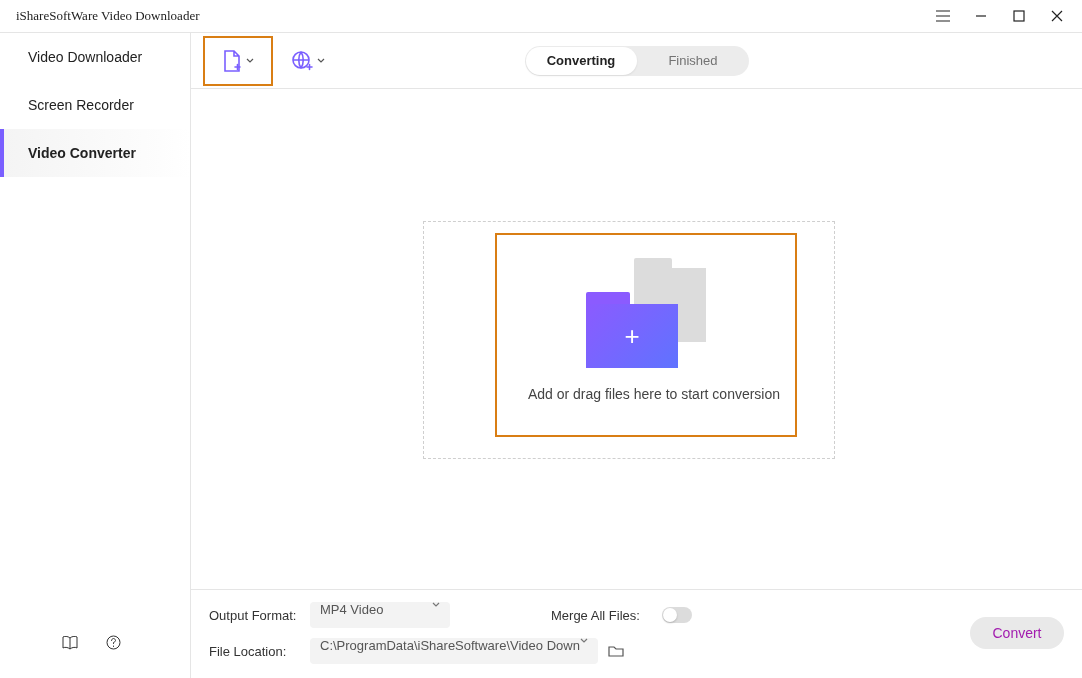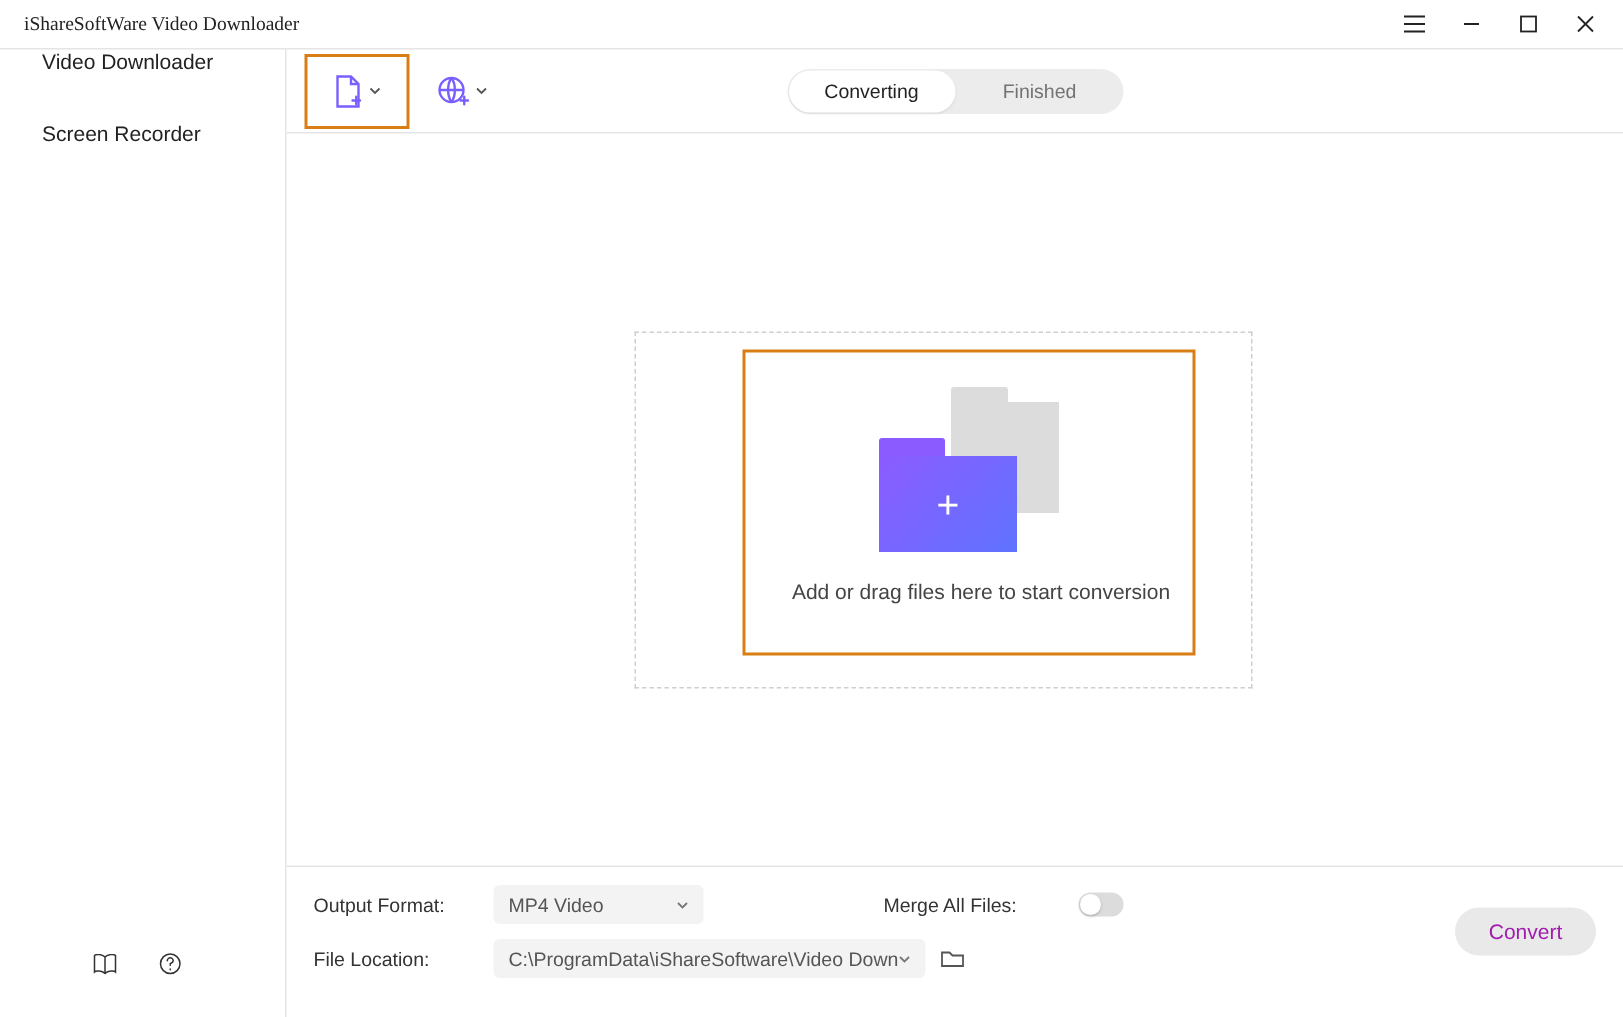--- a/index.html
+++ b/index.html
@@ -9,51 +9,51 @@
   .titlebar-title { flex: 1; font-family: Liberation Serif, serif; }
   .titlebar-controls { display: flex; gap: 20px; align-items: center; }
   .titlebar-controls span { display:inline-flex; align-items:center; justify-content:center; width:18px; height:18px; cursor:pointer; }
   
   .divider { height: 1px; background: #e5e5e5; margin: 0; }
   
   .app-body { display: flex; height: calc(100% - 33px); }
   
   .sidebar { width: 190px; display: flex; flex-direction: column; }
   .sidebar-items { flex: 1; }
-  .sidebar-item { height: 48px; display:flex; padding-left: 28px; font-size: 14px; color: #222; cursor:pointer; }
+  .sidebar-item { height: 48px; display:flex; align-items:center; padding-left: 28px; font-size: 14px; color: #222; cursor:pointer; }
   .sidebar-item.active { font-weight: 600; background: linear-gradient(90deg, #f4f4f4 0%, #fdfdfd 85%, #fff 100%); position: relative; }
   .sidebar-item.active::before { content:""; position:absolute; left:0; top:0; bottom:0; width:4px; background:#7a5fff; }
   .sidebar-footer { display:flex; gap:28px; padding: 0 0 28px 62px; align-items:center; }
   .sidebar-footer span { color:#333; cursor:pointer; }
   
   .main { flex:1; border-left:1px solid #e5e5e5; display:flex; flex-direction:column; position:relative; }
   
   .toolbar { height: 56px; border-bottom:1px solid #e5e5e5; display:flex; align-items:center; padding: 0 12px; position:relative; }
   .tool-btn { height: 50px; width:70px; display:flex; align-items:center; justify-content:center; gap:4px; cursor:pointer; color:#7a5fff; }
   .tool-btn.highlighted { border:2px solid #d97e14; border-radius:0; margin: 2px 0; }
   .tool-btn .chev { color:#555; font-size:10px; }
   
   .tabs-pill { position:absolute; left:50%; transform:translateX(-50%); background:#ececec; border-radius: 999px; display:flex; height:30px; width:224px; }
   .tab { flex:1; display:flex; align-items:center; justify-content:center; font-size:13px; color:#737373; cursor:pointer; }
-  .tab.active { background:#fff; border-radius:999px; font-weight:400; color:#222; margin:1px; box-shadow:0 1px 2px rgba(0,0,0,0.08); }
+  .tab.active { background:#fff; border-radius:999px; font-weight:700; color:#222; margin:1px; box-shadow:0 1px 2px rgba(0,0,0,0.08); }
   
   .canvas { flex:1; position:relative; }
   .dropzone-outer { position:absolute; left:232px; top:132px; width:412px; height:238px; border:1px dashed #cfcfcf; }
   .dropzone-inner { position:absolute; left:304px; top:144px; width:302px; height:204px; border:2px solid #d97e14; display:flex; flex-direction:column; align-items:center; justify-content:center; cursor:pointer; }
   .folder-stack { position:relative; width:120px; height:100px; margin-bottom:18px; }
   .folder-back { position:absolute; right:0; top:0; width:72px; height:74px; background:#dcdcdc; }
   .folder-back::before { content:""; position:absolute; top:-10px; left:0; width:38px; height:10px; background:#dcdcdc; border-radius:2px 2px 0 0; }
   .folder-front { position:absolute; left:0; bottom:0; width:92px; height:64px; background:linear-gradient(135deg,#8b5bff 0%, #5f73ff 100%); display:flex; align-items:center; justify-content:center; border-radius:0; }
   .folder-front::before { content:""; position:absolute; top:-12px; left:0; width:44px; height:12px; background:#8b5bff; border-radius:2px 2px 0 0; }
   .plus { color:#fff; font-size:26px; font-weight:300; }
   .drop-text { font-size:14px; color:#444;margin-left:16px; }
   
-  .footer-bar { border-top:1px solid #e5e5e5; padding:12px 18px 26px 18px; display:grid; grid-template-columns: 100px 240px 110px 60px 1fr auto; grid-template-rows: auto auto; gap:10px 20px; align-items:center; font-size:13px; color:#333; }
+  .footer-bar { border-top:1px solid #e5e5e5; padding:12px 18px 14px 18px; display:grid; grid-template-columns: 100px 240px 110px 60px 1fr auto; grid-template-rows: auto auto; gap:10px 1px; align-items:center; font-size:13px; color:#333; }
   .footer-label { font-size:13px; color:#333; }
-  .select-box { height:26px; background:#f3f3f3; border:0; border-radius:4px; display:flex; align-items:center; padding:0 10px; font-size:13px; color:#555; cursor:pointer; justify-content:space-between; }
+  .select-box { height:26px; background:#f3f3f3; border:0; border-radius:4px; display:flex; padding:0 10px; font-size:13px; color:#555; cursor:pointer; justify-content:space-between; }
   .chev-small { font-size:10px; color:#777; }
   .toggle { width:30px; height:16px; background:#dcdcdc; border-radius:999px; position:relative; cursor:pointer; }
   .toggle::after { content:""; position:absolute; left:1px; top:1px; width:14px; height:14px; background:#fff; border-radius:50%; box-shadow:0 1px 2px rgba(0,0,0,0.2);}
   .folder-icon { color:#555; cursor:pointer; display:inline-flex; }
   .convert-btn { width:94px; height:32px; background:#e9e9e9; color:#a21caf; border-radius:999px; display:flex; align-items:center; justify-content:center; font-size:14px; grid-row:1 / span 2; grid-column:6; }
   
   svg { display:block; }
 </style>
 </head>
 <body>
@@ -87,20 +87,23 @@
 
 <div class="app-body">
 
   <div class="sidebar">
     <div class="sidebar-items">
       <div class="sidebar-item">
         <span>Video Downloader</span>
       </div>
       <div class="sidebar-item">
         <span>Screen Recorder</span>
+      </div>
+      <div class="sidebar-item active">
+        <span>Video Converter</span>
       </div>
     </div>
     <div class="sidebar-footer">
       <span>
         <svg width="16" height="14" viewBox="0 0 16 14">
             <path d="M8 2C6 0 2 0 1 1v11c1-1 5-1 7 1 2-2 6-2 7-1V1c-1-1-5-1-7 1z M8 2v11" fill="none" stroke="#333" stroke-width="1"></path>
           </svg>
       </span>
       <span>
         <svg width="15" height="15" viewBox="0 0 15 15">

